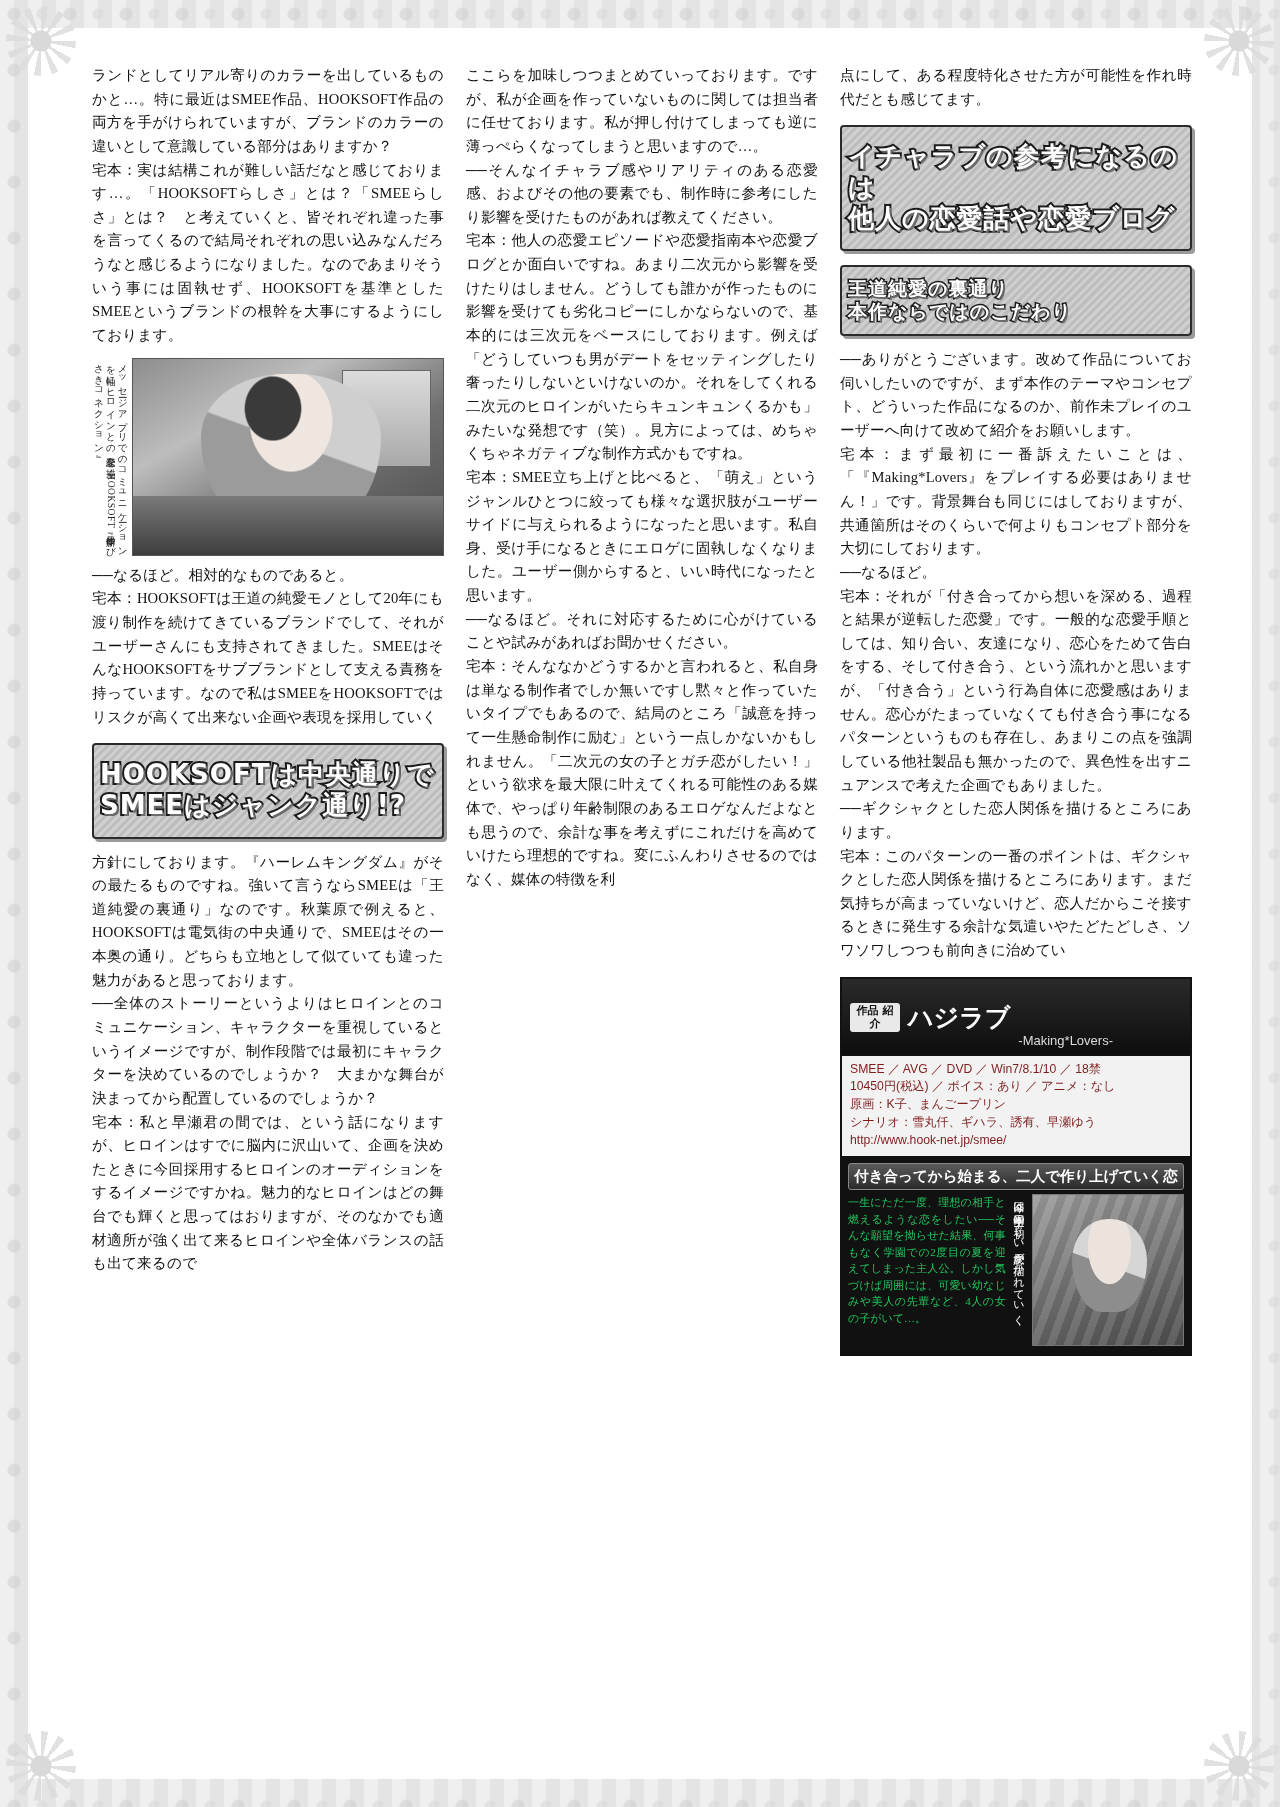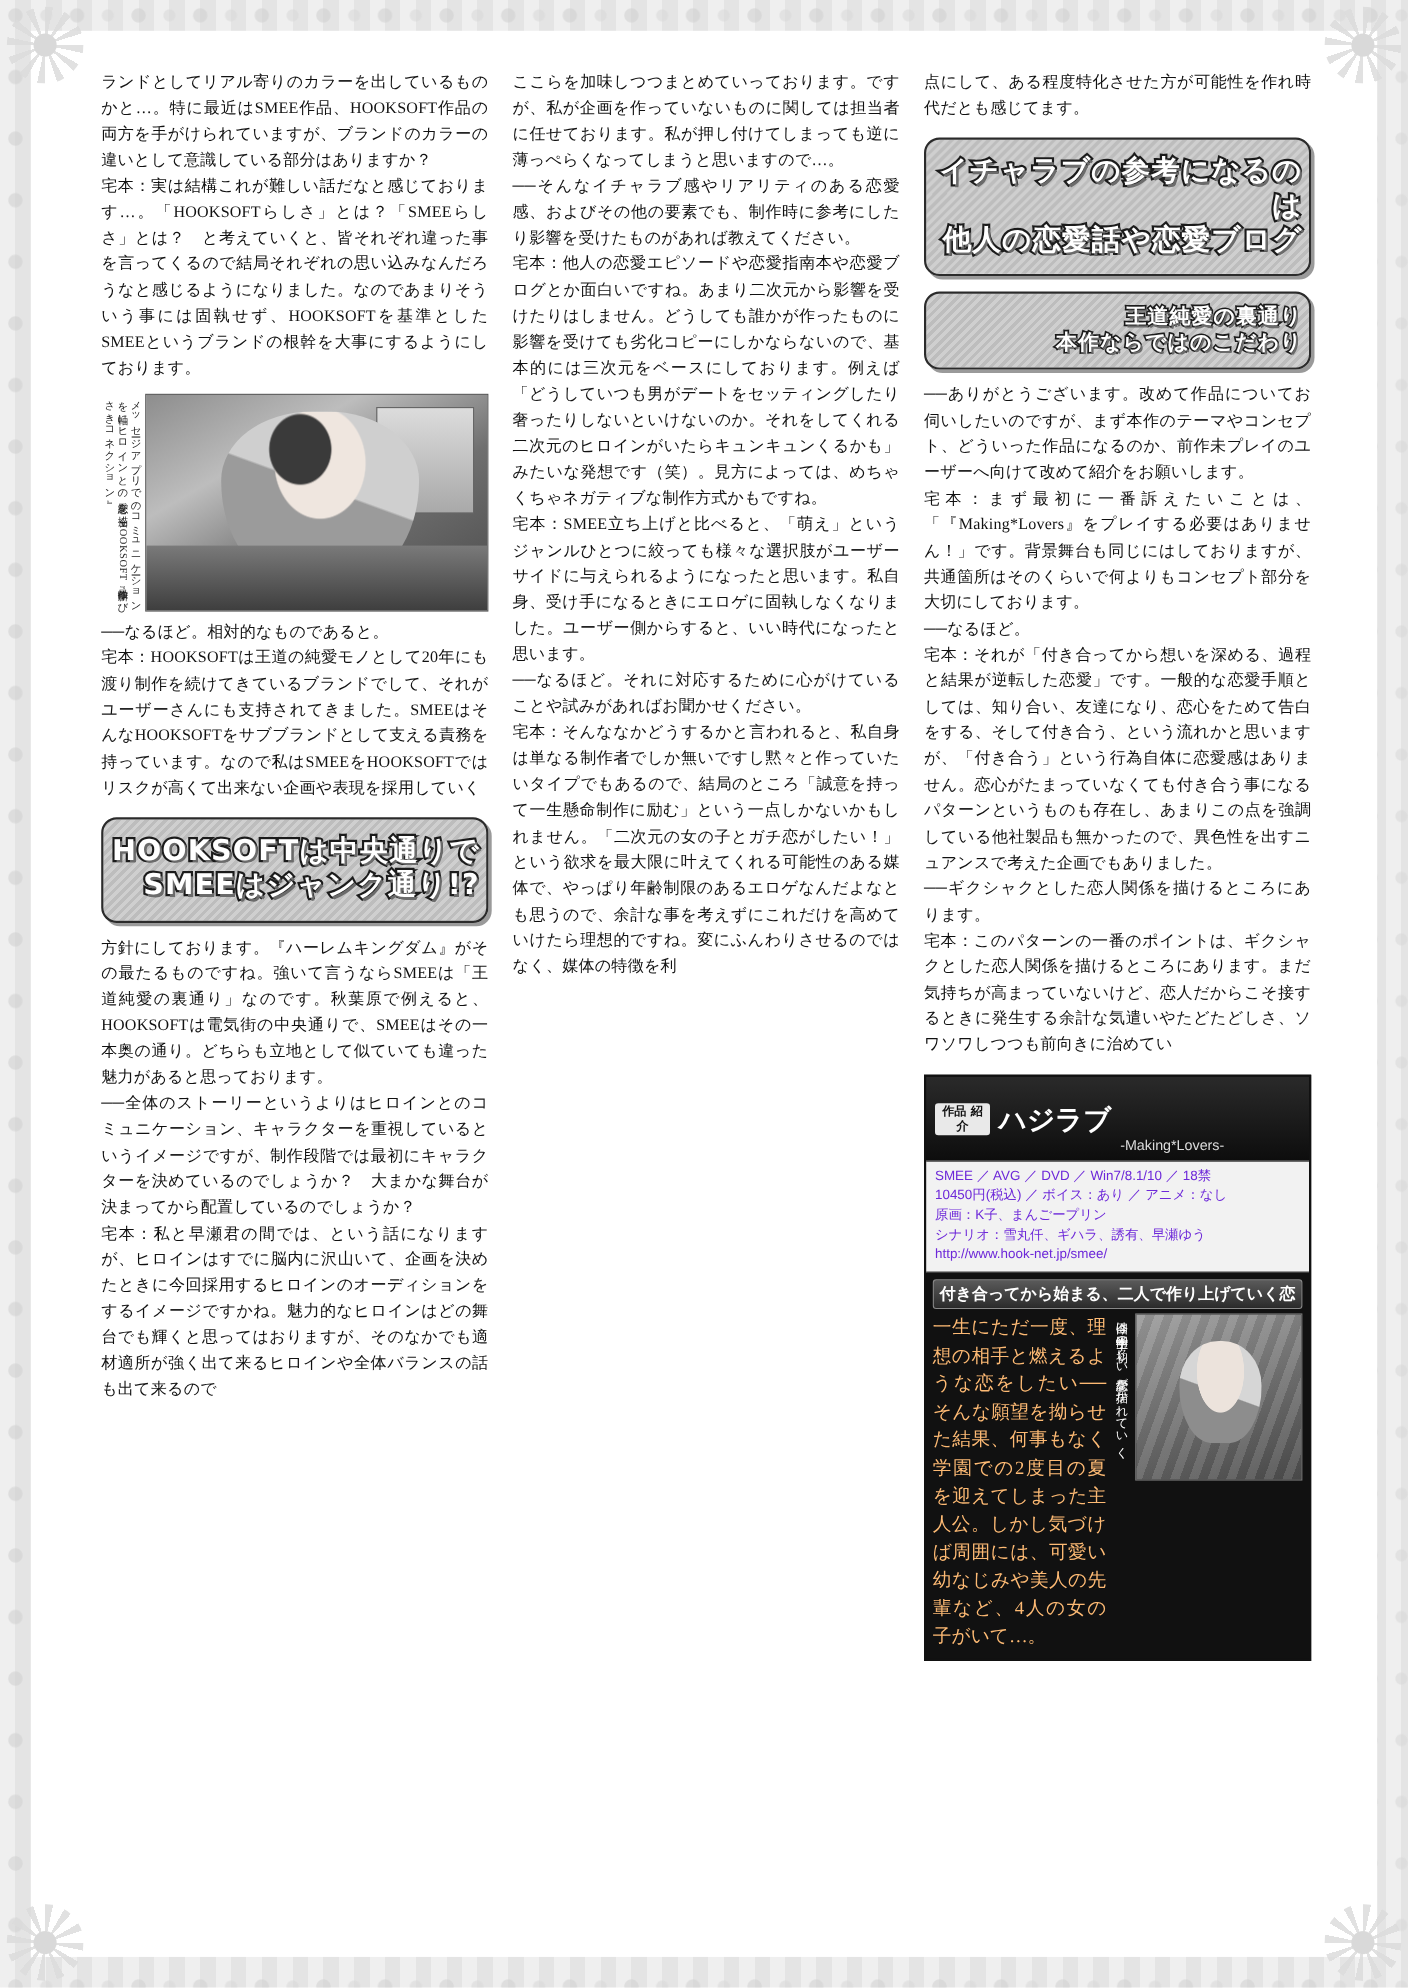--- a/index.html
+++ b/index.html
@@ -139,22 +139,22 @@
   }
 
   
   .banner {
     position: relative;
     margin: 14px 0 12px 0;
     padding: 10px 6px 12px 6px;
     background:
       repeating-linear-gradient(135deg, #cfcfcf 0 3px, #bdbdbd 3px 6px);
     border: 2px solid #2b2b2b;
-    border-radius: 14px;
-    text-align: right;
+    border-radius: 4px;
+    text-align: left;
     box-shadow: 3px 3px 0 #9a9a9a;
   }
   .banner .line {
     display: block;
     font-family: "DejaVu Sans", sans-serif;
     font-weight: bold;
     font-size: 26px;
     letter-spacing: 1px;
     line-height: 1.18;
     color: #ffffff;
@@ -207,21 +207,21 @@
     color: #ddd;
     padding-bottom: 3px;
     margin-top: 48px;
   }
   .specs {
     padding: 5px 8px 7px 8px;
     font-family: "Liberation Sans", sans-serif;
     font-size: 12.2px;
     line-height: 1.45;
     background: #f2f2f2;
-    color: #6d28d9;
+    color: #7f1d1d;
     border-top: 1px solid #111;
     border-bottom: 1px solid #111;
   }
   .specs div { white-space: nowrap; overflow: hidden; }
   .catchbar {
     margin: 6px 6px 4px 6px;
     text-align: center;
     font-family: "DejaVu Sans", sans-serif;
     font-weight: bold;
     font-size: 14.5px;
@@ -231,23 +231,23 @@
     border-radius: 3px;
     padding: 3px 2px;
   }
   .blurbwrap {
     display: flex;
     gap: 6px;
     padding: 0 6px 8px 6px;
   }
   .blurb {
     flex: 1;
-    font-size: 17px;
+    font-size: 11px;
     line-height: 1.5;
-    color: #fdba74;
+    color: #22c55e;
     text-align: justify;
   }
   .vnote {
     writing-mode: vertical-rl;
     font-size: 11px;
     line-height: 1.3;
     color: #fff;
     height: 150px;
   }
   .shot {

